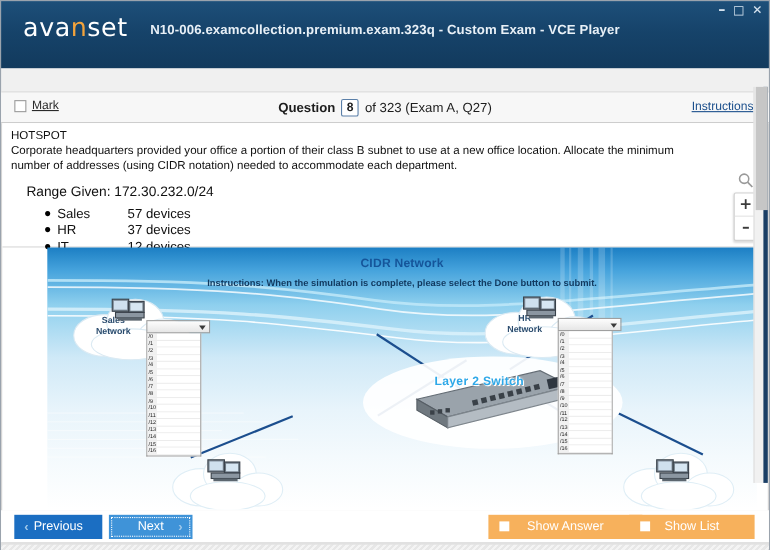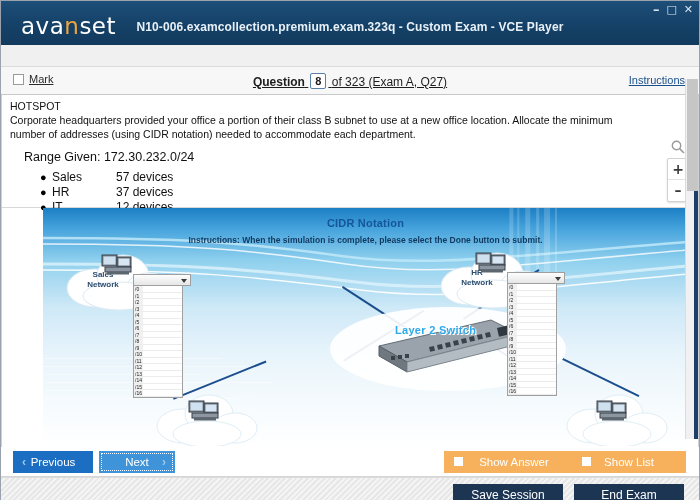--- a/index.html
+++ b/index.html
@@ -12,21 +12,21 @@
   #app {
     position: relative;
     width: 700px; height: 500px;
     background: #f0f0f0;
     border: 1px solid #9aa3ad;
   }
 
   
   .titlebar {
     position: relative;
-    height: 44px;
+    height: 61px;
     background: linear-gradient(180deg, #1d4f79 0%, #16436a 45%, #123a5d 100%);
     display: flex; align-items: center;
     overflow: hidden;
   }
   .titlebar .logo {
     position: absolute; left: 20px; top: 12px;
     font-size: 23px; letter-spacing: 0.5px;
     color: #ffffff; font-weight: 400;
     font-family: "DejaVu Sans", sans-serif;
   }
@@ -63,21 +63,21 @@
   }
   .cbox {
     width: 11px; height: 11px;
     border: 1px solid #9a9a9a; background: #fff;
     display: inline-block;
   }
   .mark-label { font-size: 11px; color: #2a2a2a; }
   .mark-label u { text-decoration: underline; }
   .qcenter {
     position: absolute; left: 0; right: 0; top: 6px;
-    text-align: center; font-size: 12px; color: #1d1d1d; text-decoration: underline;
+    text-align: center; font-size: 12px; color: #1d1d1d;
   }
   .qcenter .bold { font-weight: 700; }
   .qnum-box {
     display: inline-block;
     border: 1px solid #5a7fa8;
     border-radius: 2px;
     background: #fff;
     padding: 0 4px;
     margin: 0 2px;
     font-weight: 700;
@@ -424,21 +424,21 @@
           <rect x="0" y="150" width="180" height="1"></rect>
           <rect x="0" y="158" width="210" height="1"></rect>
           <rect x="0" y="166" width="160" height="1"></rect>
           <rect x="0" y="174" width="230" height="1"></rect>
           <rect x="0" y="182" width="150" height="1"></rect>
           <rect x="0" y="190" width="200" height="1"></rect>
         </g>
       </svg>
 
       <div class="simhead">
-        <div class="simtitle">CIDR Notation</div>
+        <div class="simtitle">CIDR Network</div>
         <div class="siminstr">Instructions: When the simulation is complete, please select the Done button to submit.</div>
       </div>
 
       <div class="conn" style="left:300px; top:78px; width:90px; transform:rotate(33deg);"></div>
       <div class="conn" style="left:420px; top:110px; width:90px; transform:rotate(-33deg);"></div>
       <div class="conn" style="left:300px; top:152px; width:95px; transform:rotate(-32deg);"></div>
       <div class="conn" style="left:425px; top:122px; width:100px; transform:rotate(32deg);"></div>
       <div class="conn" style="left:130px; top:190px; width:100px; transform:rotate(-22deg);"></div>
       <div class="conn" style="left:520px; top:150px; width:85px; transform:rotate(26deg);"></div>
 

